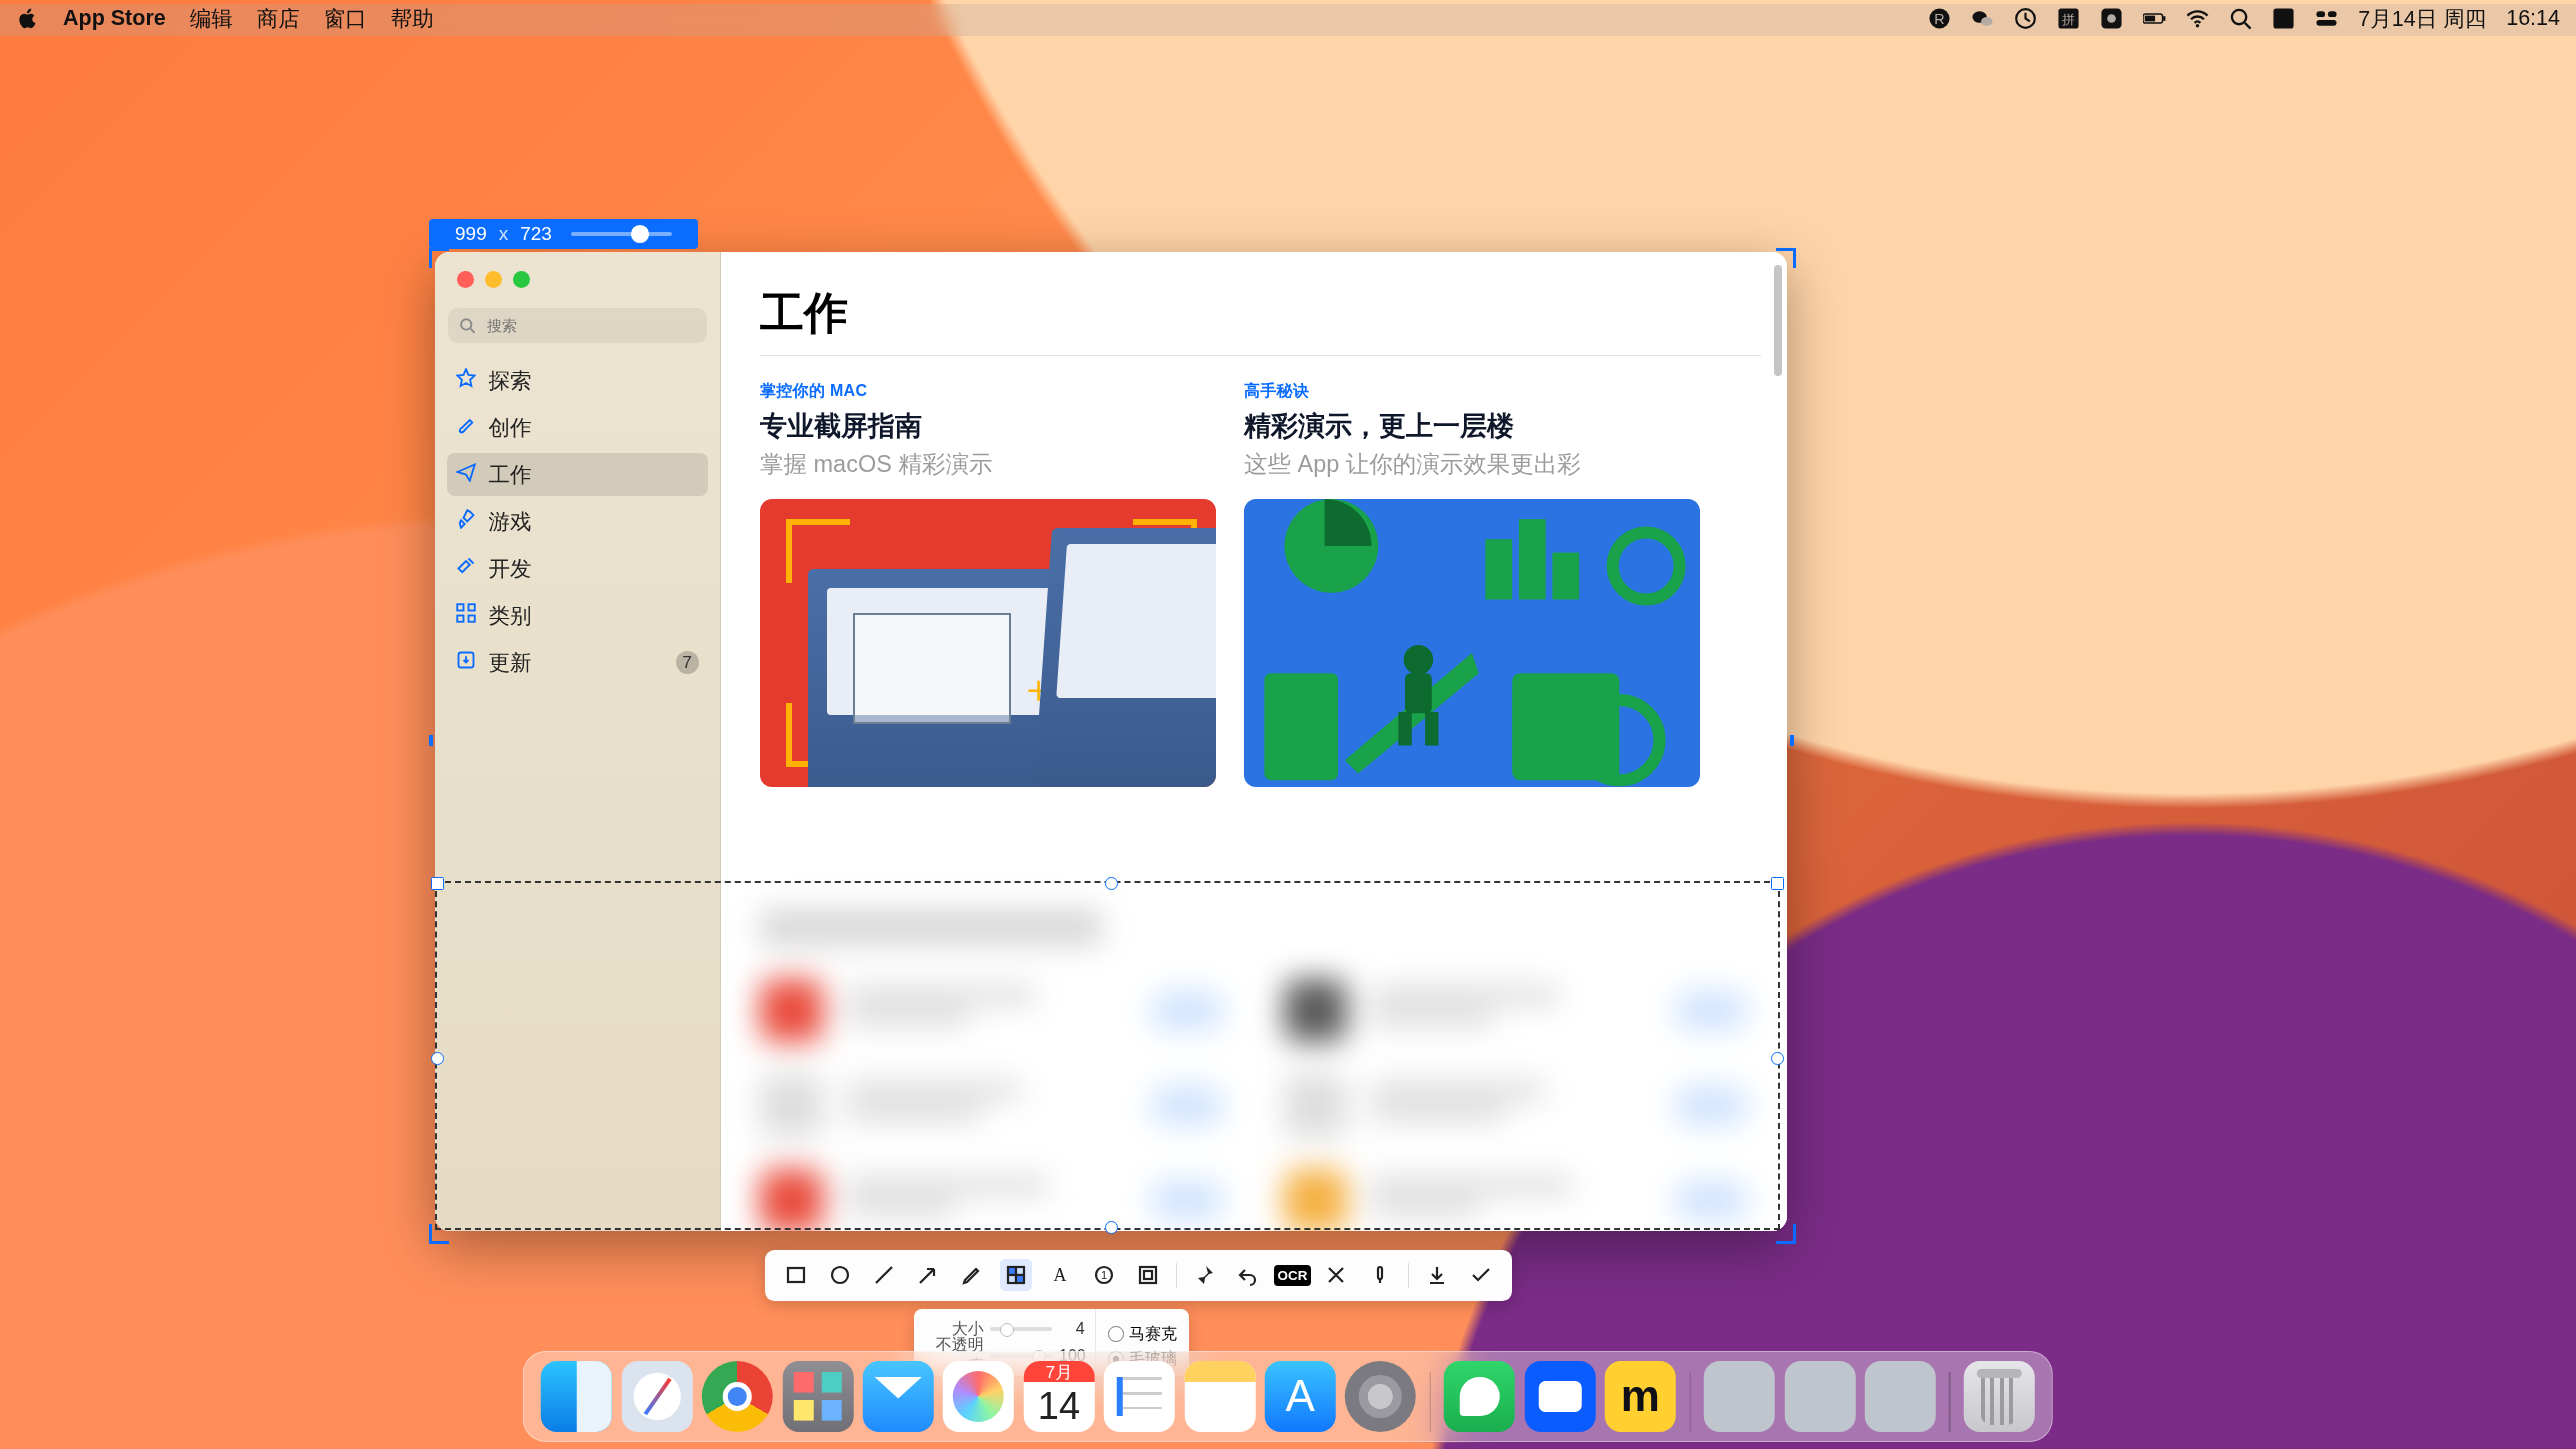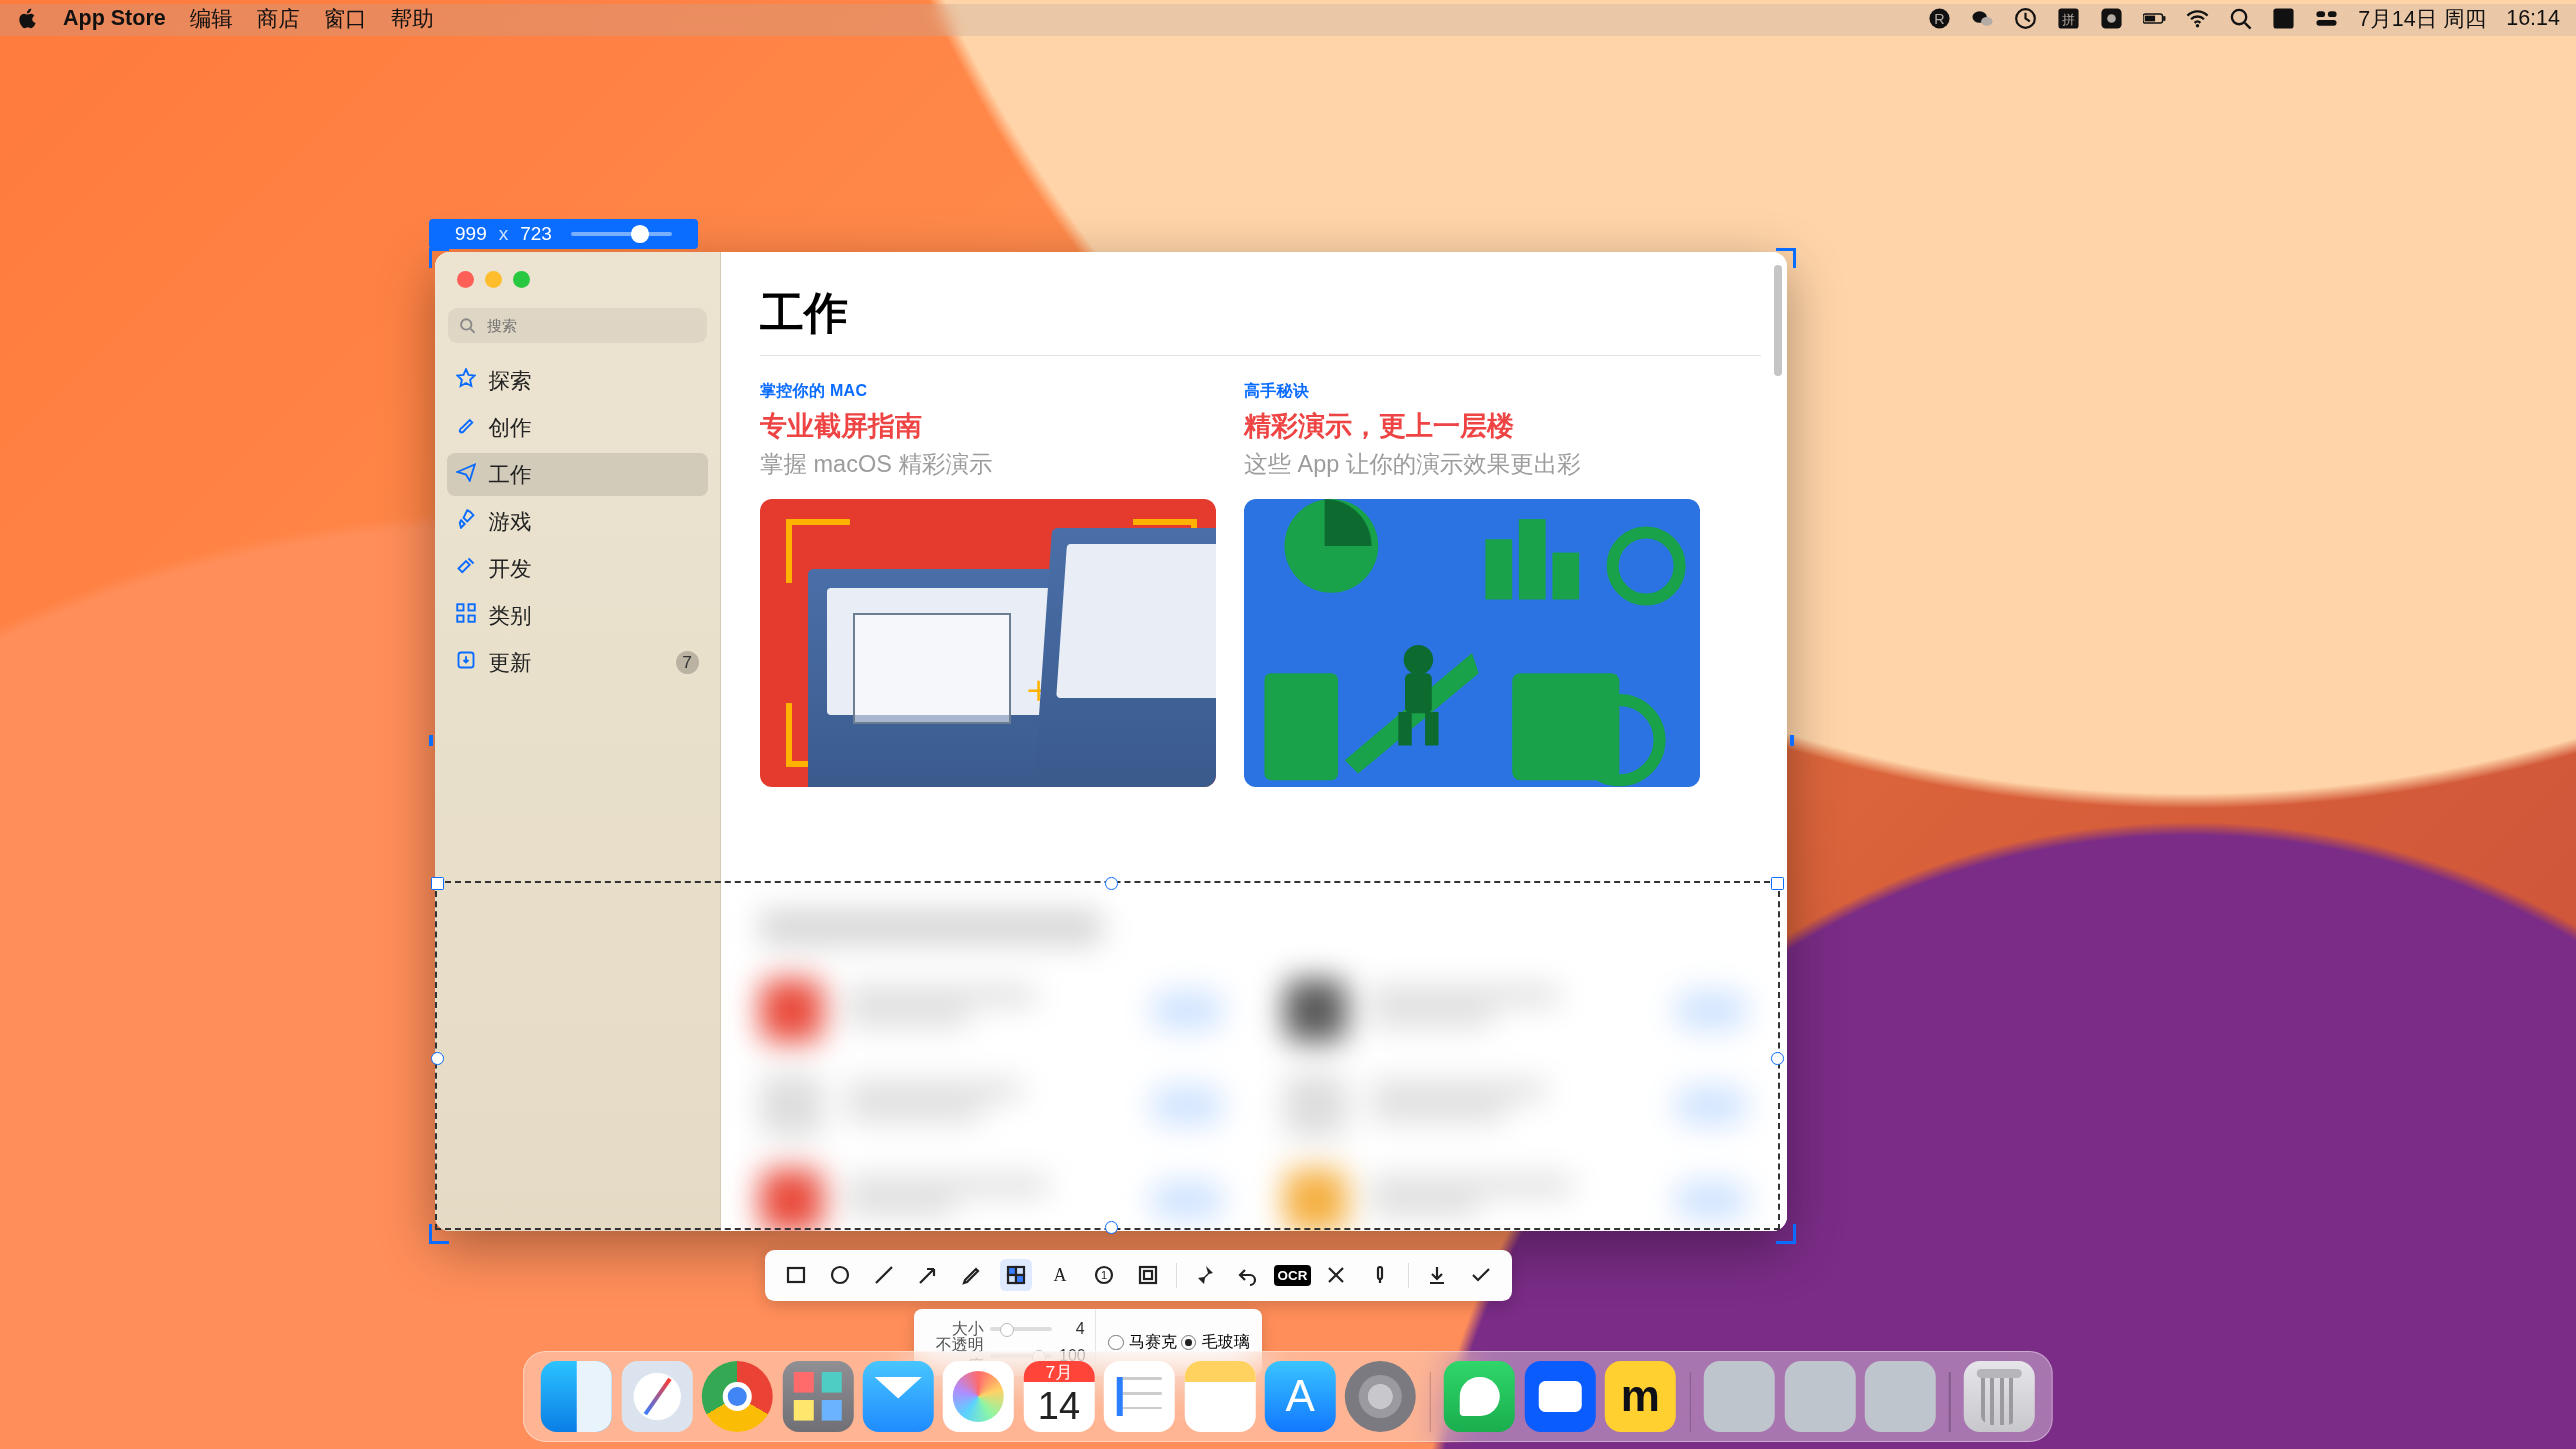--- a/index.html
+++ b/index.html
@@ -39,21 +39,21 @@
   .sitem svg{width:20px;height:20px}
   .sitem .sic{color:#0a6cff}
   .badge{margin-left:auto;background:rgba(0,0,0,.2);color:#333;border-radius:50%;
      width:23px;height:23px;display:flex;align-items:center;justify-content:center;font-size:17.4px}
   .content{flex:1;background:#fff;position:relative;padding:24px 39px 0;overflow:hidden}
   .ptitle{font-size:44px;font-weight:700;margin:8px 0 12px}
   .divider{height:0.7px;background:#e2e2e2;margin-right:-13.4px}
   .cards{display:flex;gap:28px;margin-top:25.5px}
   .card{width:456px}
   .eyebrow{color:#0a6cff;font-size:16px;font-weight:600;letter-spacing:0.3px}
-  .ctitle{font-size:27px;font-weight:600;margin-top:5.4px;color:#ef4444}
+  .ctitle{font-size:27px;font-weight:600;margin-top:5.4px;color:#0f172a}
   .csub{font-size:23.5px;color:#9c9c9c;margin-top:4px}
   .art{margin-top:19px;height:288px;border-radius:12px;overflow:hidden;position:relative}
   .art1{background:#e43b2e}
   .art1 .brk{position:absolute;border:6.7px solid #ffb300}
   .art1 .brkTL{left:25.5px;top:20px;width:58px;height:58px;border-right:0;border-bottom:0}
   .art1 .brkBL{left:25.5px;bottom:20px;width:58px;height:58px;border-right:0;border-top:0}
   .art1 .brkTR{left:373px;top:20px;width:58px;height:58px;border-left:0;border-bottom:0}
   .art1 .lap{position:absolute;left:48px;top:70px;width:282px;height:188px;border-radius:5.4px;
      background:linear-gradient(#4a6fa8,#3a5a8c);padding:19px}
   .art1 .scr{background:#e9eef6;border-radius:4px;width:100%;height:127px;position:relative}
@@ -107,21 +107,21 @@
 
   .subpanel{position:absolute;left:914px;top:1309px;background:#fdfdfd;border-radius:8px;
      box-shadow:0 4px 14.8px rgba(0,0,0,.16);display:flex;font-size:16px}
   .subpanel .col1{padding:6.7px 10.7px;border-right:0.7px solid #e5e5e5}
   .subpanel .row{display:flex;align-items:center;gap:6.7px;height:27px}
   .subpanel .lbl{color:#555;width:59px;text-align:right}
   .subpanel .sld{width:62px;height:3.4px;background:#ddd;border-radius:2px;position:relative}
   .subpanel .sld::after{content:"";position:absolute;right:6.7px;top:-4.7px;width:12px;height:12px;background:#fff;border:0.7px solid #bbb;border-radius:50%}
   .subpanel .sld.s1::after{left:9.4px;right:auto}
   .subpanel .val{width:25.5px;text-align:right;color:#333}
-  .subpanel .col2{padding:6.7px 12px;display:flex;justify-content:flex-end;gap:4px}
+  .subpanel .col2{padding:6.7px 12px;display:flex;flex-direction:column;justify-content:flex-end;gap:4px}
   .subpanel .radio{display:flex;align-items:center;gap:5.4px}
   .subpanel .rb{width:13.4px;height:13.4px;border:1.3px solid #777;border-radius:50%;display:flex;align-items:center;justify-content:center}
   .subpanel .rb.on::after{content:"";width:6.7px;height:6.7px;background:#222;border-radius:50%}
 
   
   .dock{position:absolute;left:50%;bottom:6.7px;transform:translateX(-50%);
      background:rgba(255,255,255,.35);backdrop-filter:blur(20px);
      border-radius:23px;padding:9.4px 17.4px;display:flex;align-items:end;gap:9.4px;
      border:0.7px solid rgba(255,255,255,.4)}
   .dicon{width:71px;height:71px;border-radius:16px;position:relative}

